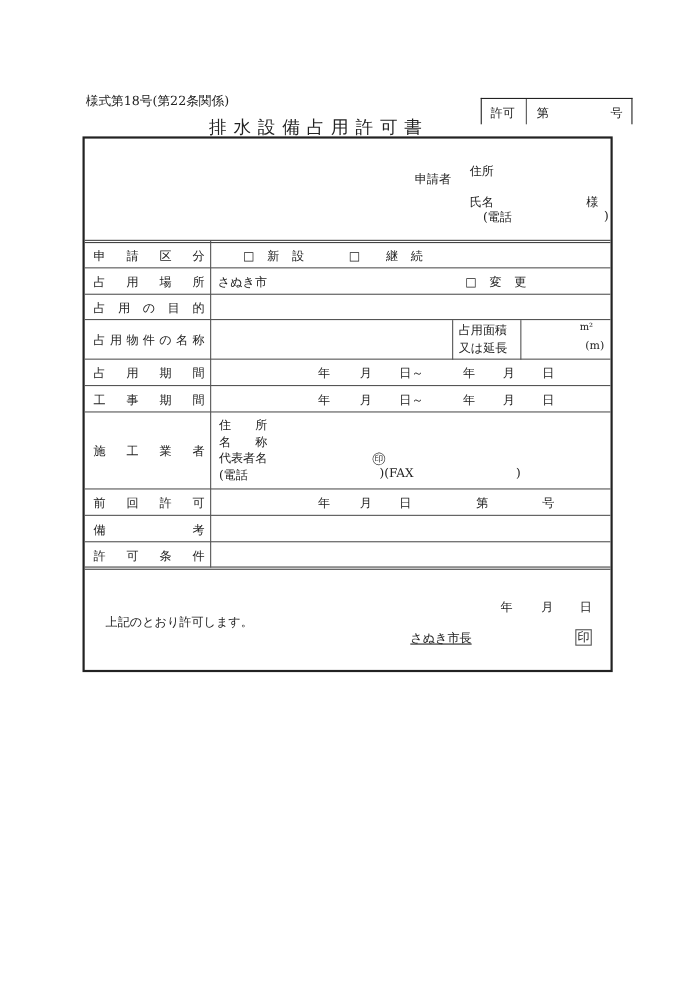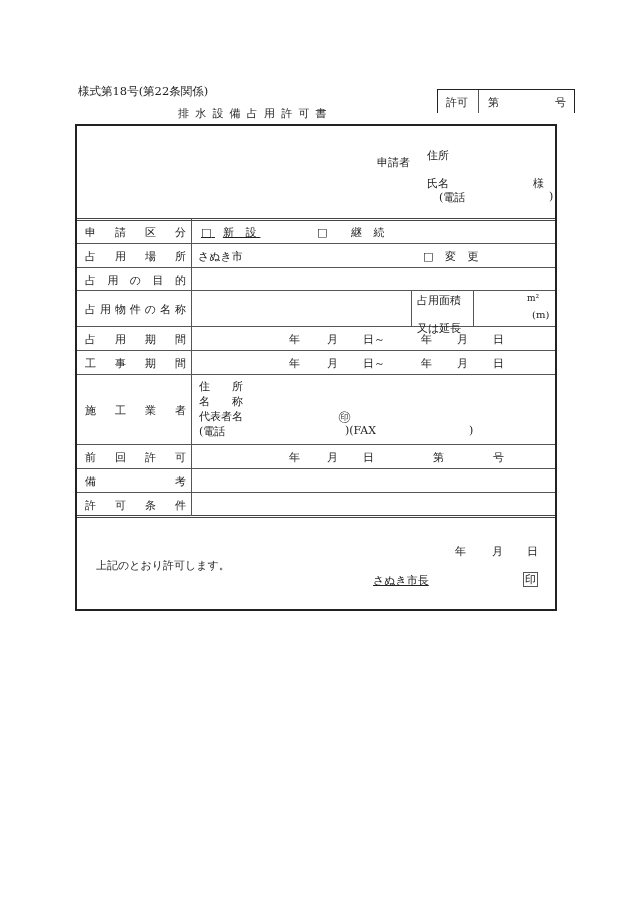--- a/index.html
+++ b/index.html
@@ -1,20 +1,20 @@
 <!DOCTYPE html>
 <html><head>
   <meta charset="utf-8">
   <style>
     html, body { margin: 0; padding: 0; background: #ffffff; }
     body { width: 630px; height: 915px; position: relative; overflow: hidden;
            font-family: "DejaVu Serif", "Liberation Serif", serif; color: #222; font-size: 11px; }
     .abs { position: absolute; white-space: nowrap; }
     .form-number { left: 78px; top: 84px; font-size: 11.5px; }
-    .title { left: 178px; top: 106px; font-size: 11px; letter-spacing: 6.2px; font-family: Liberation Mono, monospace; }
+    .title { left: 190px; top: 106px; font-size: 16px; letter-spacing: 6.2px; font-family: Liberation Mono, monospace; }
     .permit-box { left: 437px; top: 89px; width: 138px; height: 24px; border: 1.5px solid #222; border-bottom: none; box-sizing: border-box; }
     .permit-box .divider { position: absolute; left: 40px; top: 0; bottom: 0; border-left: 1px solid #555; }
     .permit-box .lbl { position: absolute; left: 8px; top: 5px; }
     .permit-box .dai { position: absolute; left: 50px; top: 5px; }
     .permit-box .go { position: absolute; right: 8px; top: 5px; }
 
     .outer { left: 75px; top: 124px; width: 482px; height: 487px; border: 2px solid #222; box-sizing: border-box; }
     .hline { position: absolute; left: 0; right: 0; border-top: 1px solid #555; }
     .hline.double { border-top: 3px double #444; }
     .vline { position: absolute; border-left: 1px solid #555; }
@@ -60,21 +60,21 @@
   <div class="vline" style="left:114px; top:93px; height:297px;"></div>
   <div class="vline" style="left:334px; top:165px; height:36px;"></div>
   <div class="vline" style="left:396px; top:165px; height:36px;"></div>
 
   <div class="rowlabel" style="top:99px;">
     <span>申</span>
       <span>請</span>
       <span>区</span>
       <span>分</span>
   </div>
-  <div class="cell" style="left:124px; top:99px;text-decoration:underline;">
+  <div class="cell" style="left:144px; top:99px;">
     <span>□</span>
     <span style="margin-left:8px; letter-spacing:4px;">新 設</span>
   </div>
   <div class="cell" style="left:240px; top:99px;">
     <span>□</span>
     <span style="margin-left:20px; letter-spacing:4px;">継 続</span>
   </div>
   <div class="cell" style="left:346px; top:99px;margin-top:24px;">
     <span>□</span>
     <span style="margin-left:8px; letter-spacing:4px;">変 更</span>
@@ -101,21 +101,21 @@
     <span>占</span>
       <span>用</span>
       <span>物</span>
       <span>件</span>
       <span>の</span>
       <span>名</span>
       <span>称</span>
   </div>
   <div class="cell" style="left:121px; top:170px; width:205px; height:24px;"></div>
   <div class="cell" style="left:340px; top:167px;">占用面積</div>
-  <div class="cell" style="left:340px; top:183px;margin-top:12px;">又は延長</div>
+  <div class="cell" style="left:340px; top:183px;">又は延長</div>
   <div class="cell" style="left:450px; top:167px; font-size:9px;">m²</div>
   <div class="cell" style="left:455px; top:183px; font-size:10px;">(m)</div>
 
   <div class="rowlabel" style="top:206px;">
     <span>占</span>
       <span>用</span>
       <span>期</span>
       <span>間</span>
   </div>
   <div class="cell" style="left:212px; top:206px;">年</div>

